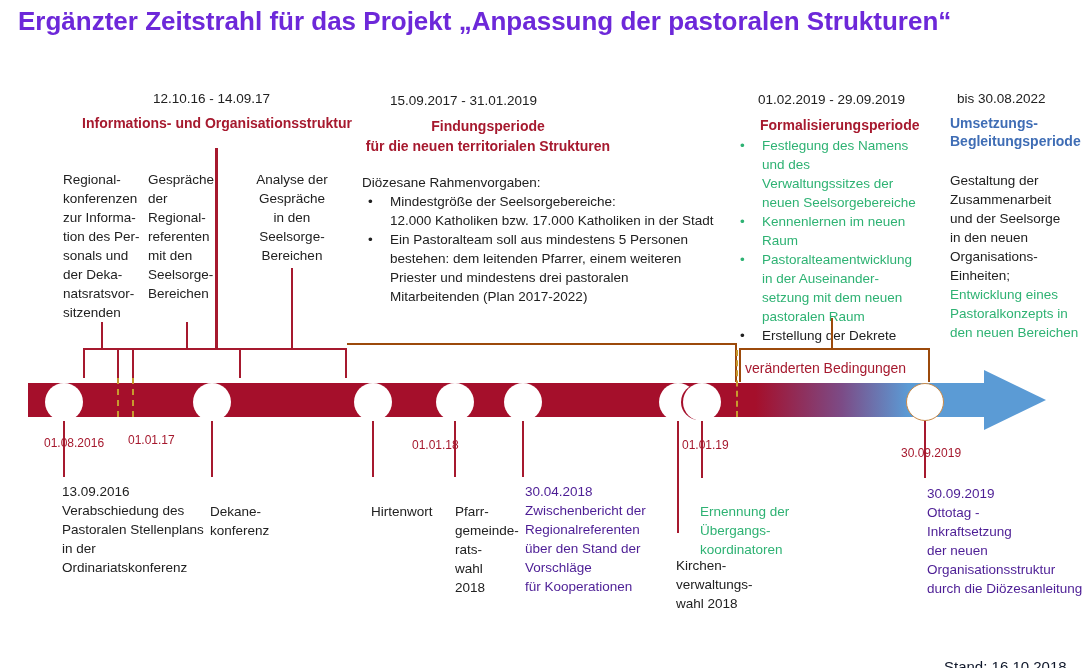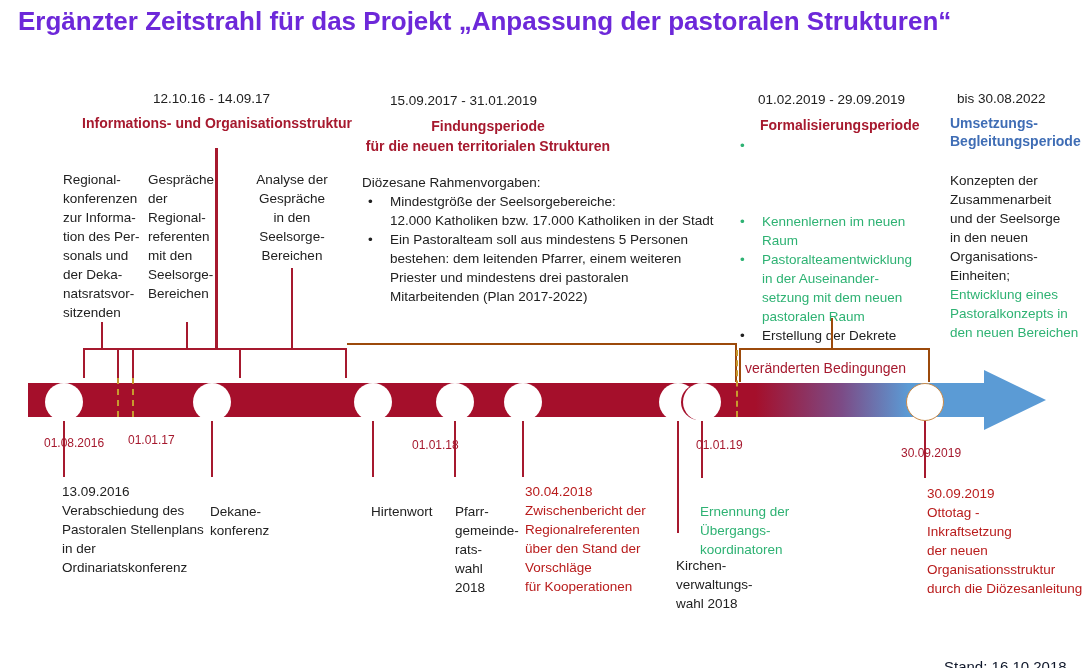--- a/index.html
+++ b/index.html
@@ -7,21 +7,21 @@
     position:relative;
     width:1090px;height:668px;
     background:#ffffff;
     font-family:"Liberation Sans", sans-serif;
     color:#212121;
     overflow:hidden;
   }
   .t{position:absolute;white-space:pre-line;font-size:13.5px;line-height:19px;}
   .center{text-align:center;}
   .darkred{color:#A6192E;}
-  .red{color:#b91c1c;}
+  .red{color:#4c1d95;}
   .green{color:#2EB273;}
   .blue{color:#3F6DB5;}
   .lightblue{color:#7FA3DA;}
   .line{position:absolute;background:#A6192E;}
   .brown{background:#9C4A0B;}
   .dash{position:absolute;width:0;border-left:2px dashed #C79A2E;}
   .title{font-size:26px;line-height:30px;font-weight:bold;color:#6d28d9;white-space:nowrap;}
   .bar{
     position:absolute;left:28px;top:383px;width:957px;height:34px;
     background:linear-gradient(90deg,#A50F2B 0%,#A50F2B 76%,#7C4B86 85%,#5B9BD5 92%,#5B9BD5 100%);
@@ -100,39 +100,43 @@
   <div class="bullet-row" style="left:368px;top:230px;">
     <span class="dot k">•</span>
     <span class="bullet-text">Ein Pastoralteam soll aus mindestens 5 Personen
 bestehen: dem leitenden Pfarrer, einem weiteren
 Priester und mindestens drei pastoralen
 Mitarbeitenden (Plan 2017-2022)</span>
   </div>
 
   <div class="bullet-row" style="left:740px;top:136px;width:200px;">
     <span class="dot g">•</span>
+    <span class="bullet-text green">Festlegung des Namens
+und des
+Verwaltungssitzes der
+neuen Seelsorgebereiche</span>
   </div>
   <div class="bullet-row" style="left:740px;top:212px;width:200px;">
     <span class="dot g">•</span>
     <span class="bullet-text green">Kennenlernen im neuen
 Raum</span>
   </div>
   <div class="bullet-row" style="left:740px;top:250px;width:200px;">
     <span class="dot g">•</span>
     <span class="bullet-text green">Pastoralteamentwicklung
 in der Auseinander-
 setzung mit dem neuen
 pastoralen Raum</span>
   </div>
   <div class="bullet-row" style="left:740px;top:326px;width:200px;">
     <span class="dot k">•</span>
     <span class="bullet-text">Erstellung der Dekrete</span>
   </div>
 
-  <div class="t" style="left:950px;top:171px;width:138px;">Konzepten der
+  <div class="t" style="left:950px;top:171px;width:138px;">Gestaltung der
 Zusammenarbeit
 und der Seelsorge
 in den neuen
 Organisations-
 Einheiten;</div>
   <div class="t green" style="left:950px;top:285px;width:138px;">Entwicklung eines
 Pastoralkonzepts in
 den neuen Bereichen</div>
 
   <div class="line" style="left:101px;top:322px;width:1.5px;height:27px;"></div>
@@ -175,21 +179,21 @@
   <div class="line" style="left:372px;top:421px;width:1.5px;height:56px;"></div>
   <div class="line" style="left:454px;top:421px;width:1.5px;height:56px;"></div>
   <div class="line" style="left:522px;top:421px;width:1.5px;height:56px;"></div>
   <div class="line" style="left:677px;top:421px;width:1.5px;height:112px;"></div>
   <div class="line" style="left:701px;top:421px;width:1.5px;height:57px;"></div>
   <div class="line" style="left:924px;top:421px;width:1.5px;height:57px;"></div>
 
   <div class="t axis" style="left:5px;top:436px;margin-left:39px;">01.08.2016</div>
   <div class="t axis" style="left:128px;top:433px;">01.01.17</div>
   <div class="t axis" style="left:412px;top:438px;">01.01.18</div>
-  <div class="t axis" style="left:696px;top:438px;">01.01.19</div>
+  <div class="t axis" style="left:682px;top:438px;">01.01.19</div>
   <div class="t axis" style="left:901px;top:446px;">30.09.2019</div>
 
   <div class="t" style="left:62px;top:482px;"><span>13.09.2016</span>
 <span>Verabschiedung des
 Pastoralen Stellenplans
 in der
 Ordinariatskonferenz</span></div>
   <div class="t" style="left:210px;top:502px;">Dekane-
 konferenz</div>
   <div class="t" style="left:371px;top:502px;text-align:right;">Hirtenwort</div>

